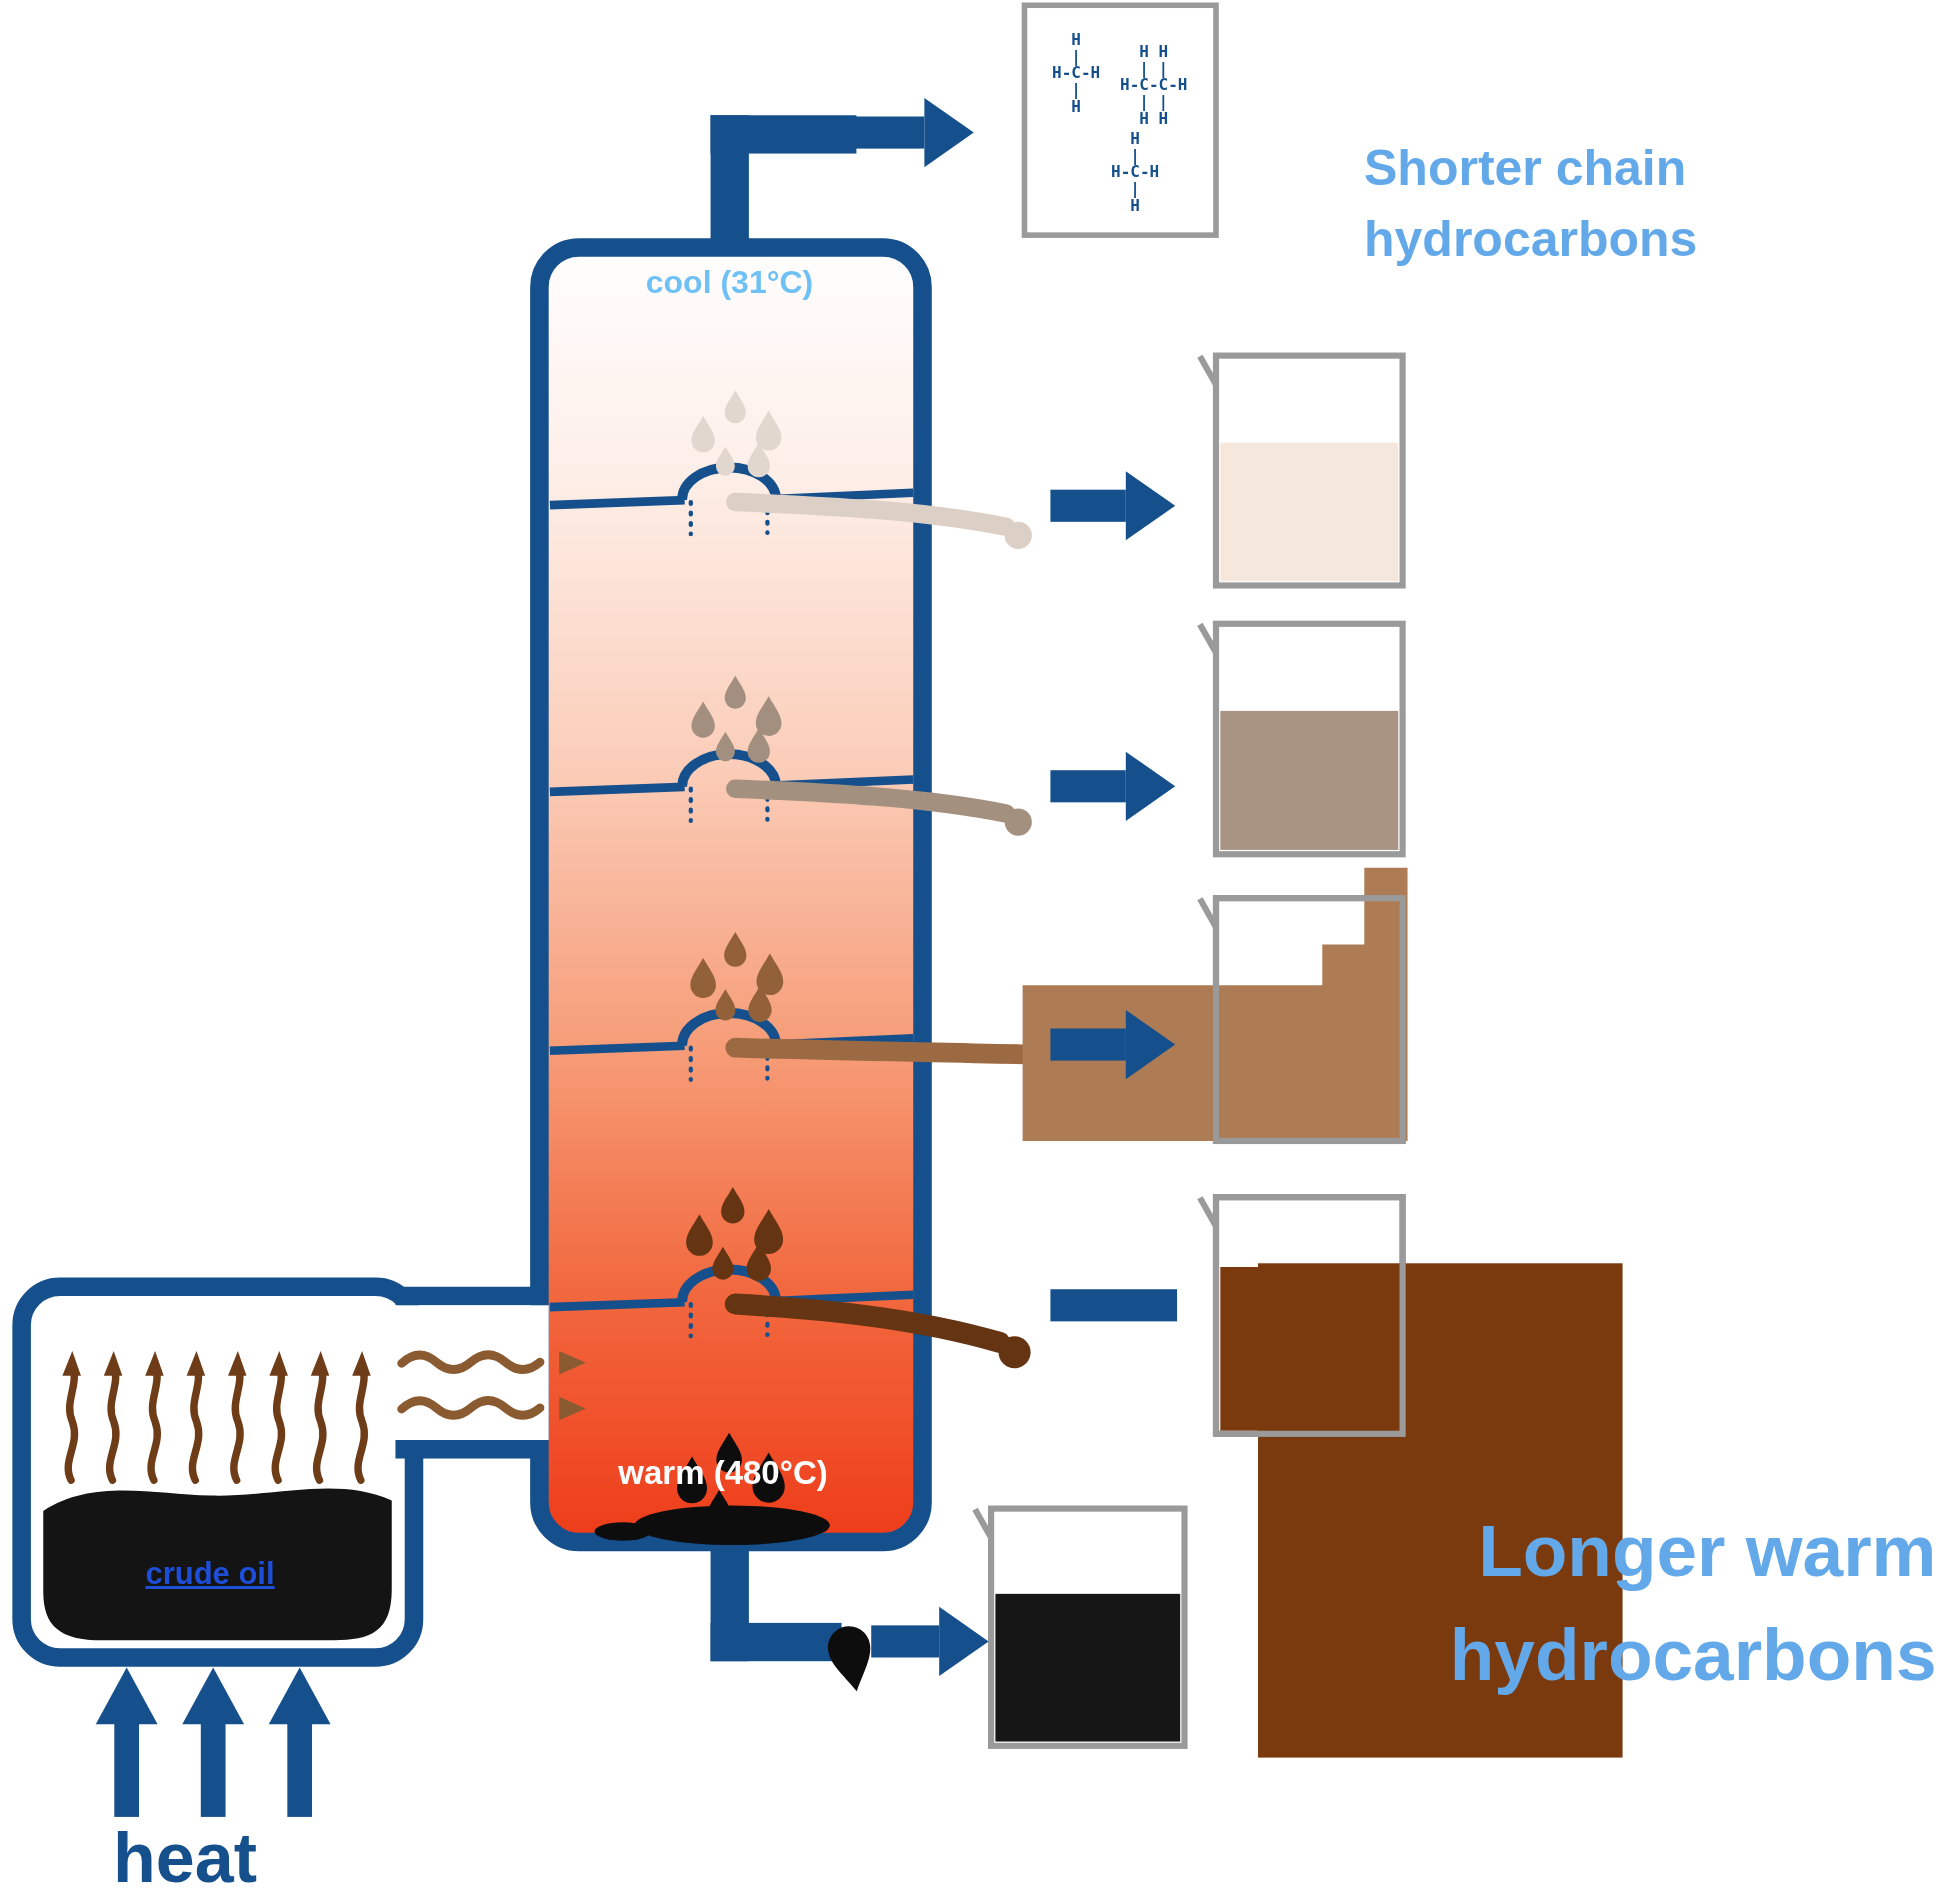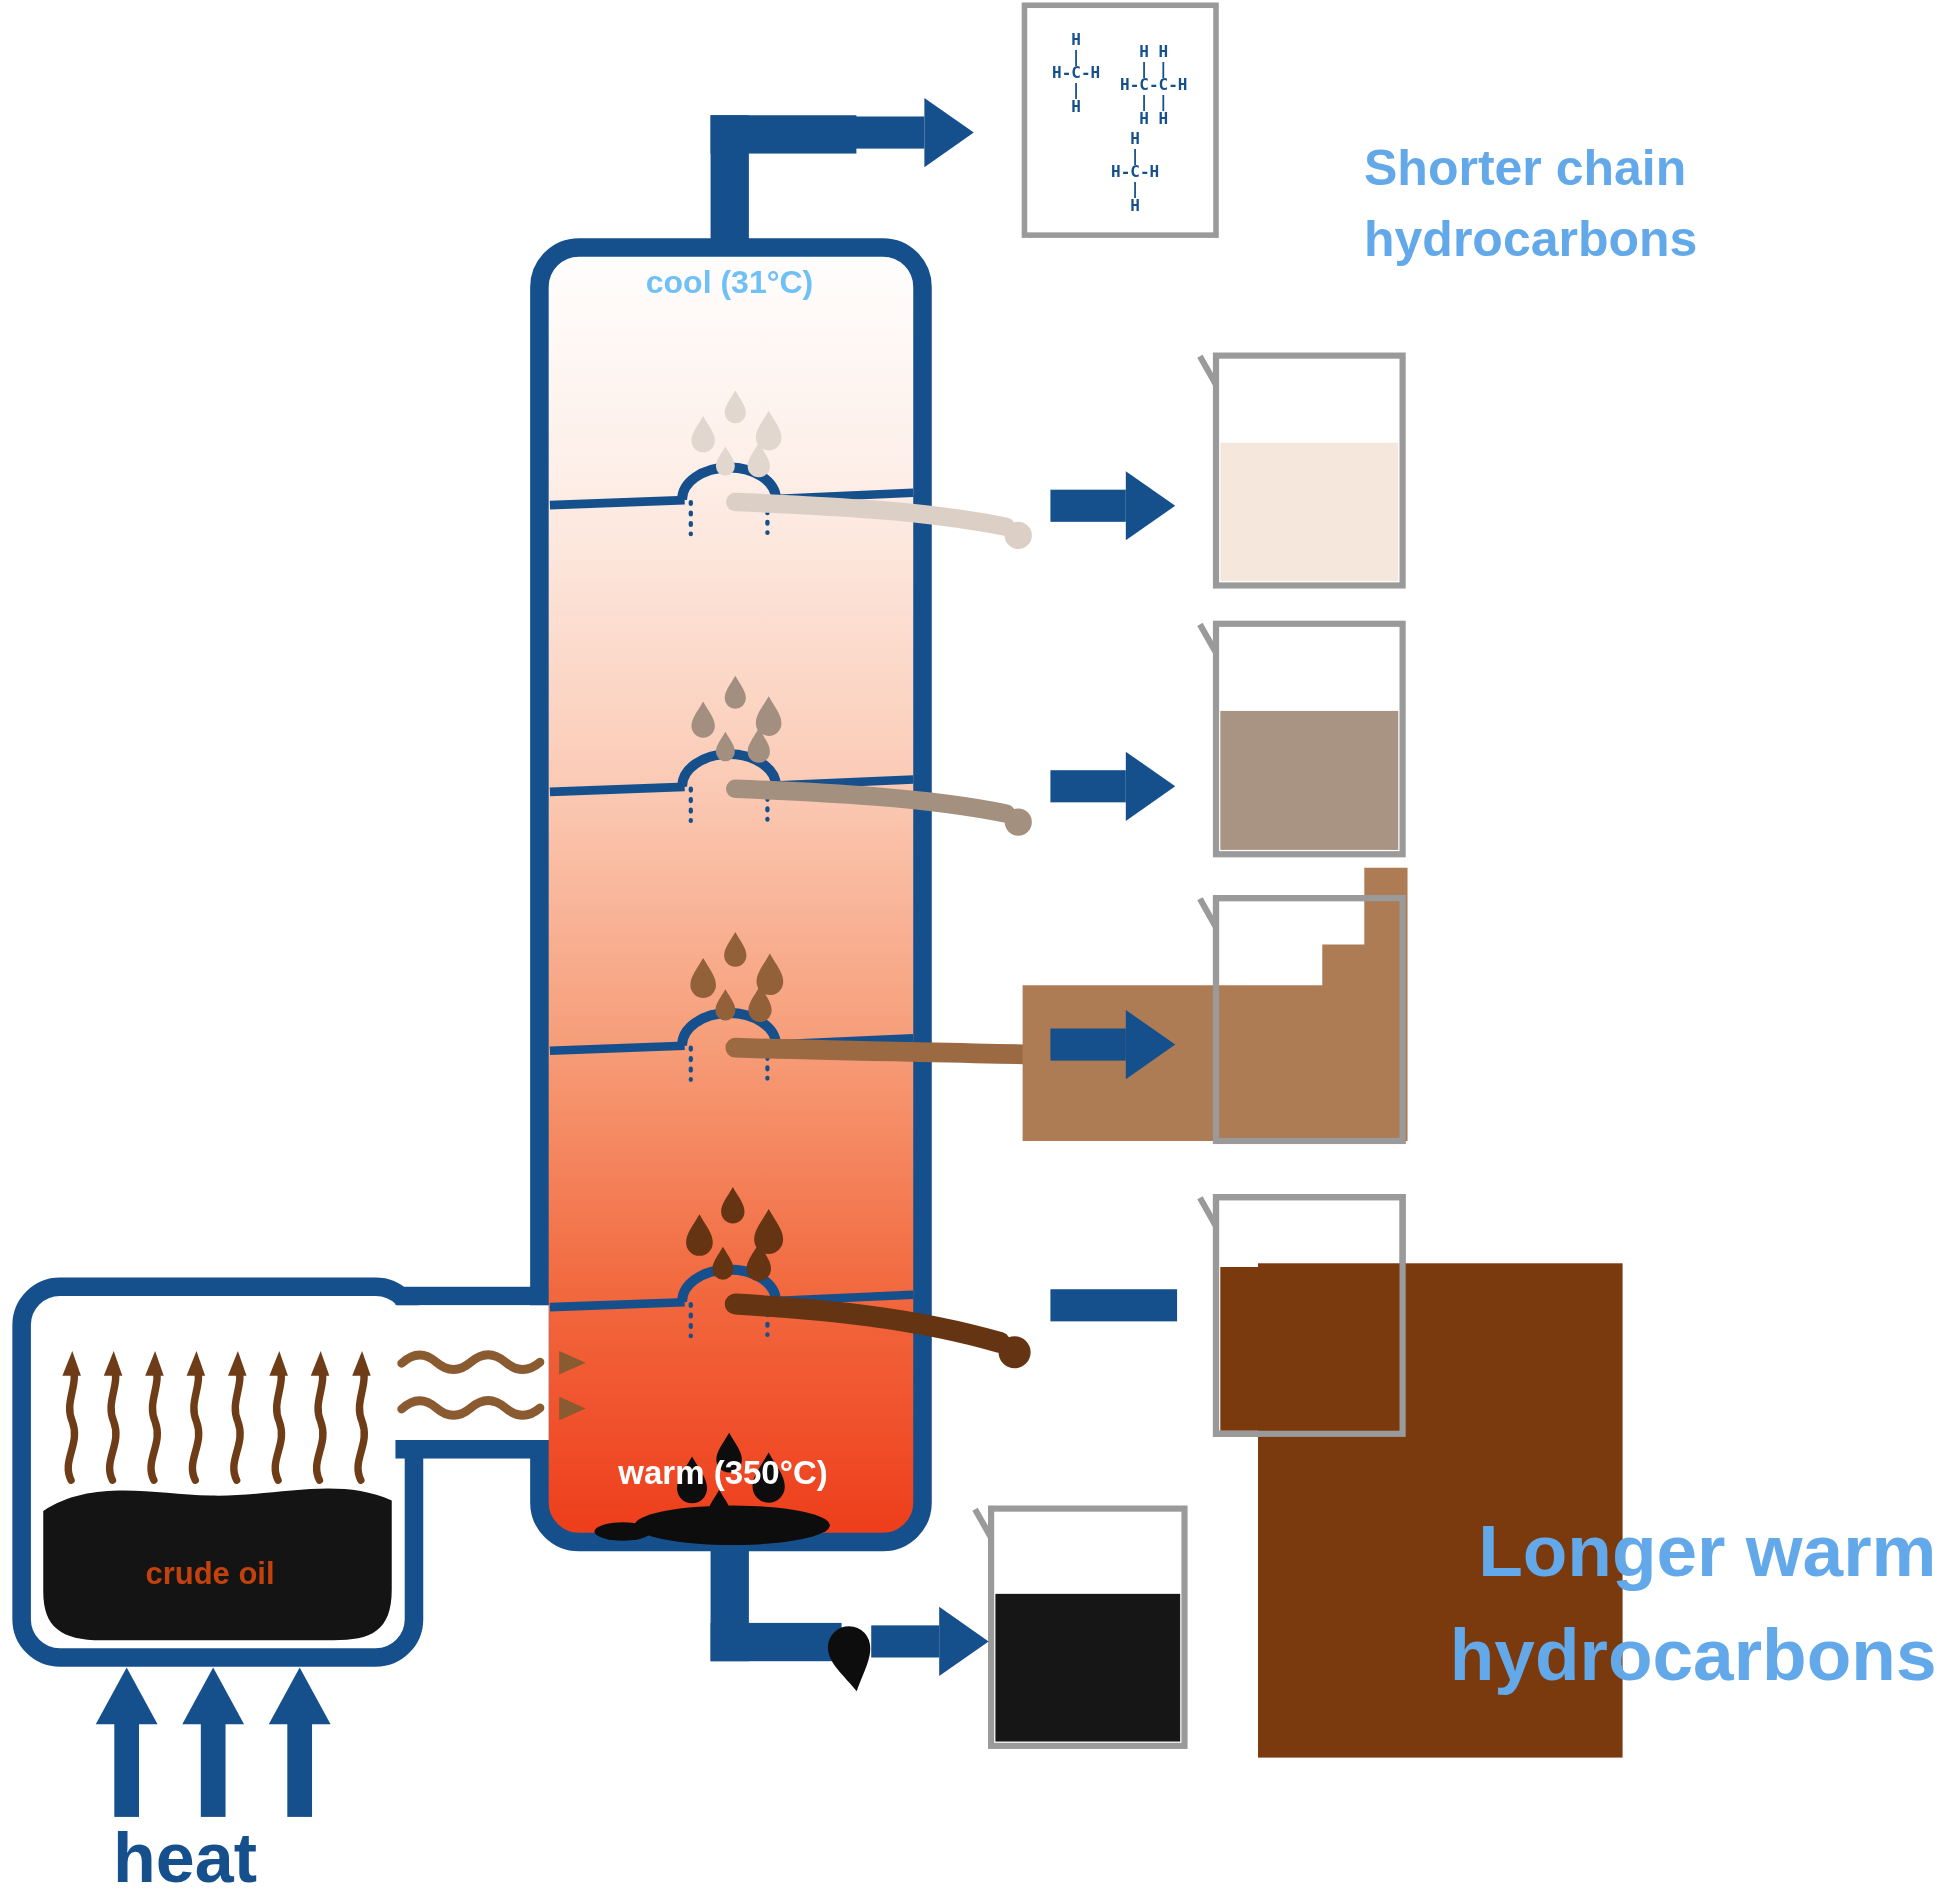--- a/index.html
+++ b/index.html
@@ -7,21 +7,21 @@
     position:relative; width:1955px; height:1892px; background:#ffffff;
     font-family:"Liberation Sans", sans-serif; overflow:hidden;
   }
   svg.layer { position:absolute; left:0; top:0; }
   .lbl { position:absolute; font-weight:bold; white-space:pre-line; }
   #lbl-shorter  { right:10px;  top:133px;  width:581px;  font-size:50px; line-height:1.42; color:var(--light-blue); }
   #lbl-fractions{ left:1452px; top:806px; width:494px; text-align:center; font-size:78px; color:var(--navy); }
   #lbl-longer   { right:18.5px;  top:1499px; width:581px; text-align:right;  font-size:73px; line-height:1.42; color:var(--light-blue); }
   #lbl-cool     { left:606px;  top:264px;  width:247px; text-align:center; font-size:32px;  color:var(--cool-label-blue); }
   #lbl-warm     { left:581px;  top:1454px; width:284px; text-align:center; font-size:33px;  color:#ffffff; }
-  #lbl-crude    { left:74px;  top:1556px; width:272px; text-align:center; font-size:31px;  color:#c2410c; }
+  #lbl-crude    { left:74px;  top:1556px; width:272px; text-align:center; font-size:31px;  color:#1d4ed8;text-decoration:underline; }
   #lbl-heat     { left:80px;  top:1818px; width:210px; text-align:center; font-size:70px; color:var(--navy); }
   .molecule {
     position:absolute; font-family:"DejaVu Sans Mono", monospace; font-weight:bold;
     color:var(--navy); white-space:pre; font-size:16px; line-height:16.7px;
   }
   #mol-1 { left:1052px; top:32px;  }
   #mol-2 { left:1120px; top:44px;  }
   #mol-3 { left:1111px; top:131px; }
 </style>
 </head>
@@ -259,21 +259,21 @@
       <polygon points="435,2790 535,2790 485,2698"></polygon>
     </g>
   </g>
 </svg>
 
 <div class="lbl" id="lbl-shorter">Shorter chain
 hydrocarbons</div>
 <div class="lbl" id="lbl-longer">Longer warm
 hydrocarbons</div>
 <div class="lbl" id="lbl-cool">cool (31°C)</div>
-<div class="lbl" id="lbl-warm">warm (350°C)</div>
+<div class="lbl" id="lbl-warm">warm (480°C)</div>
 <div class="lbl" id="lbl-crude">crude oil</div>
 <div class="lbl" id="lbl-heat">heat</div>
 
 <div class="molecule" id="mol-1">  H
   |
 H-C-H
   |
   H</div>
 <div class="molecule" id="mol-2">  H H
   | |

